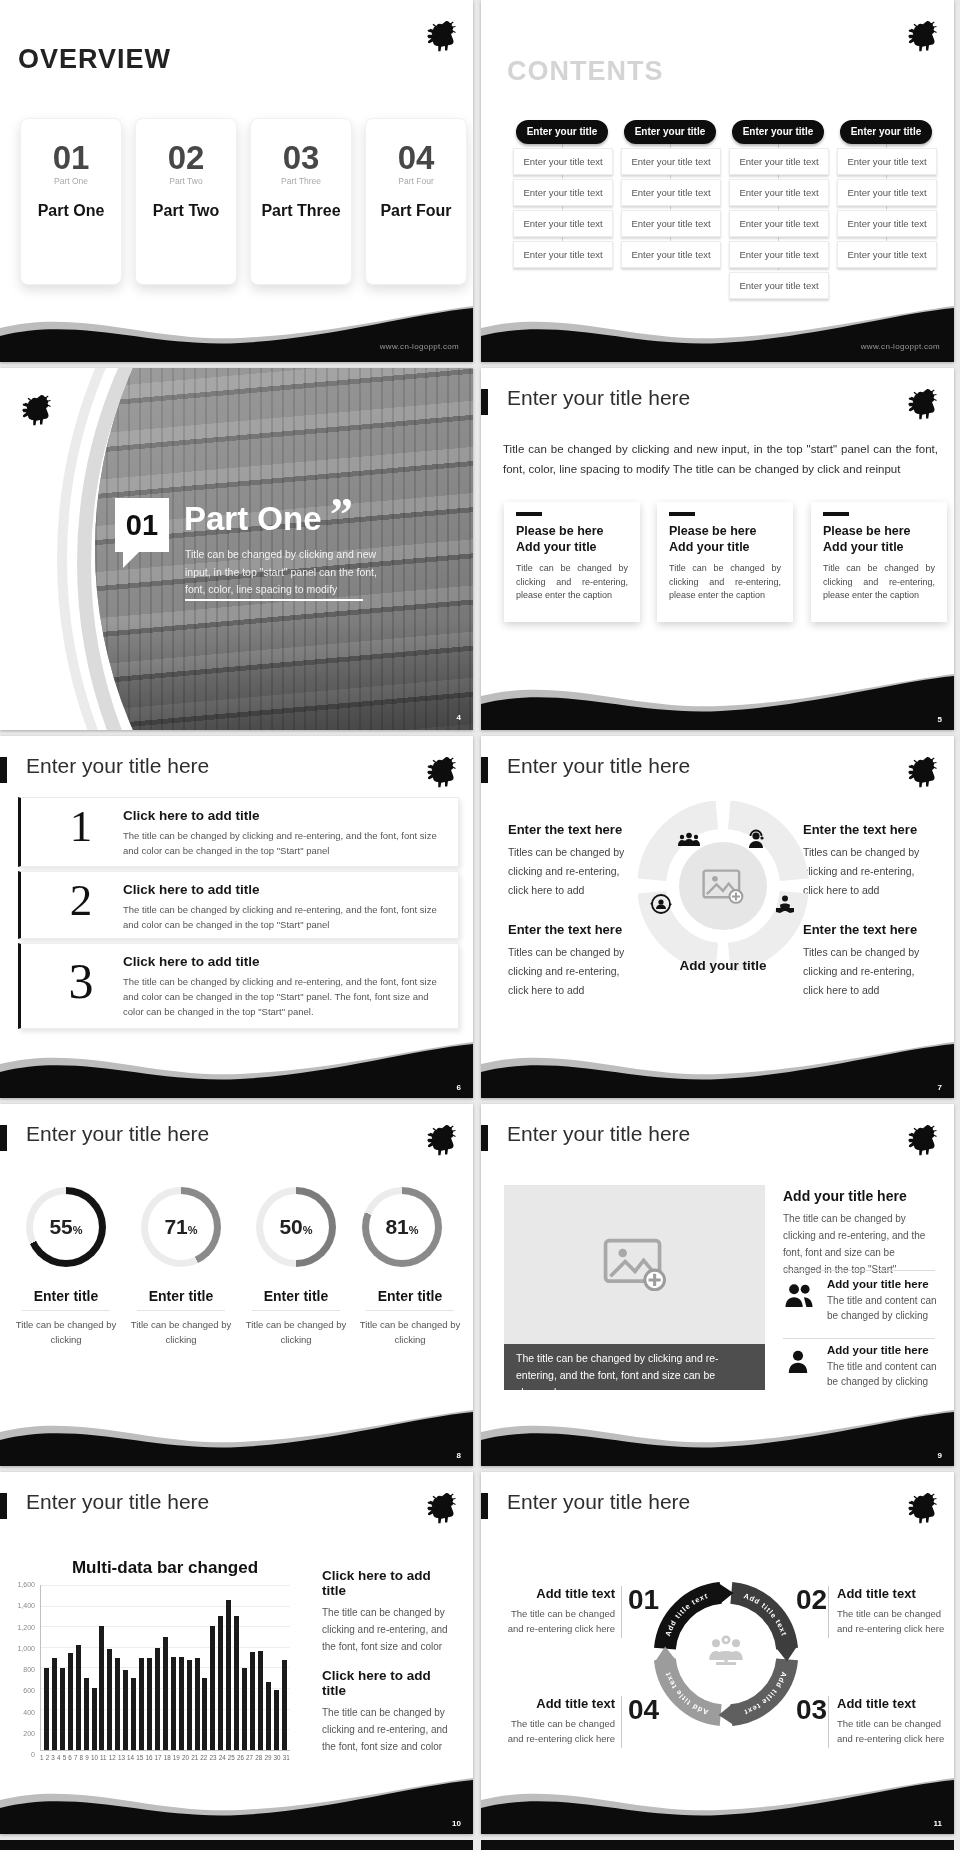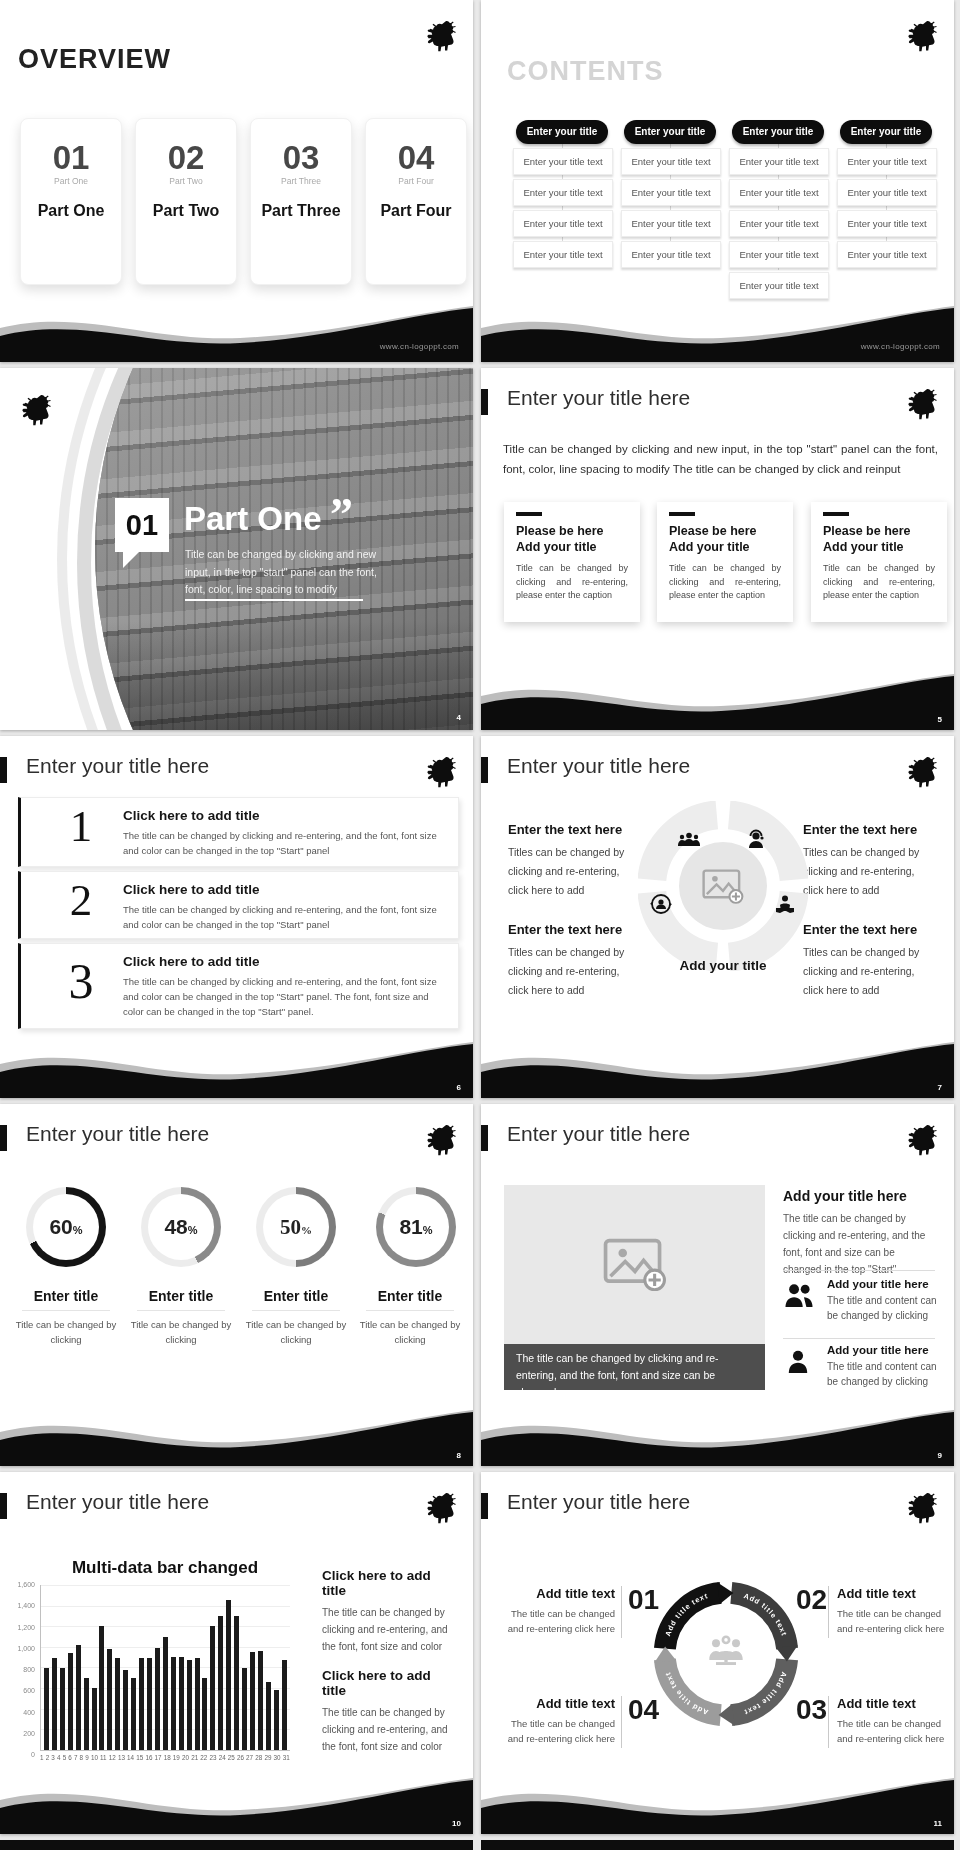--- a/index.html
+++ b/index.html
@@ -383,37 +383,37 @@
 
   <section class="slide colL r4">
     <div class="hdr-bar"></div>
     <div class="hdr-title">Enter your title here</div>
     <span class="lion"><svg>
           <use href="#lion"></use>
         </svg></span>
 
     <div class="donut" style="left: 26px; --p: 68; --c: #141414;">
       <div class="dval">
-          <span>60</span>
+          <span>55</span>
           <em>%</em>
         </div>
     </div>
     <div class="donut" style="left: 141px; --p: 43; --c: #8a8a8a;">
       <div class="dval">
-          <span>48</span>
+          <span>71</span>
           <em>%</em>
         </div>
     </div>
-    <div class="donut" style="left: 256px; font-family: Liberation Serif, serif; --p: 50; --c: #7c7c7c;">
+    <div class="donut" style="left: 256px; --p: 50; --c: #7c7c7c;">
       <div class="dval">
           <span>50</span>
           <em>%</em>
         </div>
     </div>
-    <div class="donut" style="left: 376px; text-decoration: underline; --p: 81; --c: #8a8a8a;">
+    <div class="donut" style="left: 362px; text-decoration: underline; --p: 81; --c: #8a8a8a;">
       <div class="dval">
           <span>81</span>
           <em>%</em>
         </div>
     </div>
     <div class="s7-lbl" style="left:11px">Enter title</div>
     <div class="s7-lbl" style="left:126px">Enter title</div>
     <div class="s7-lbl" style="left:241px">Enter title</div>
     <div class="s7-lbl" style="left:355px">Enter title</div>
     <div class="s7-div" style="left:22px"></div>

